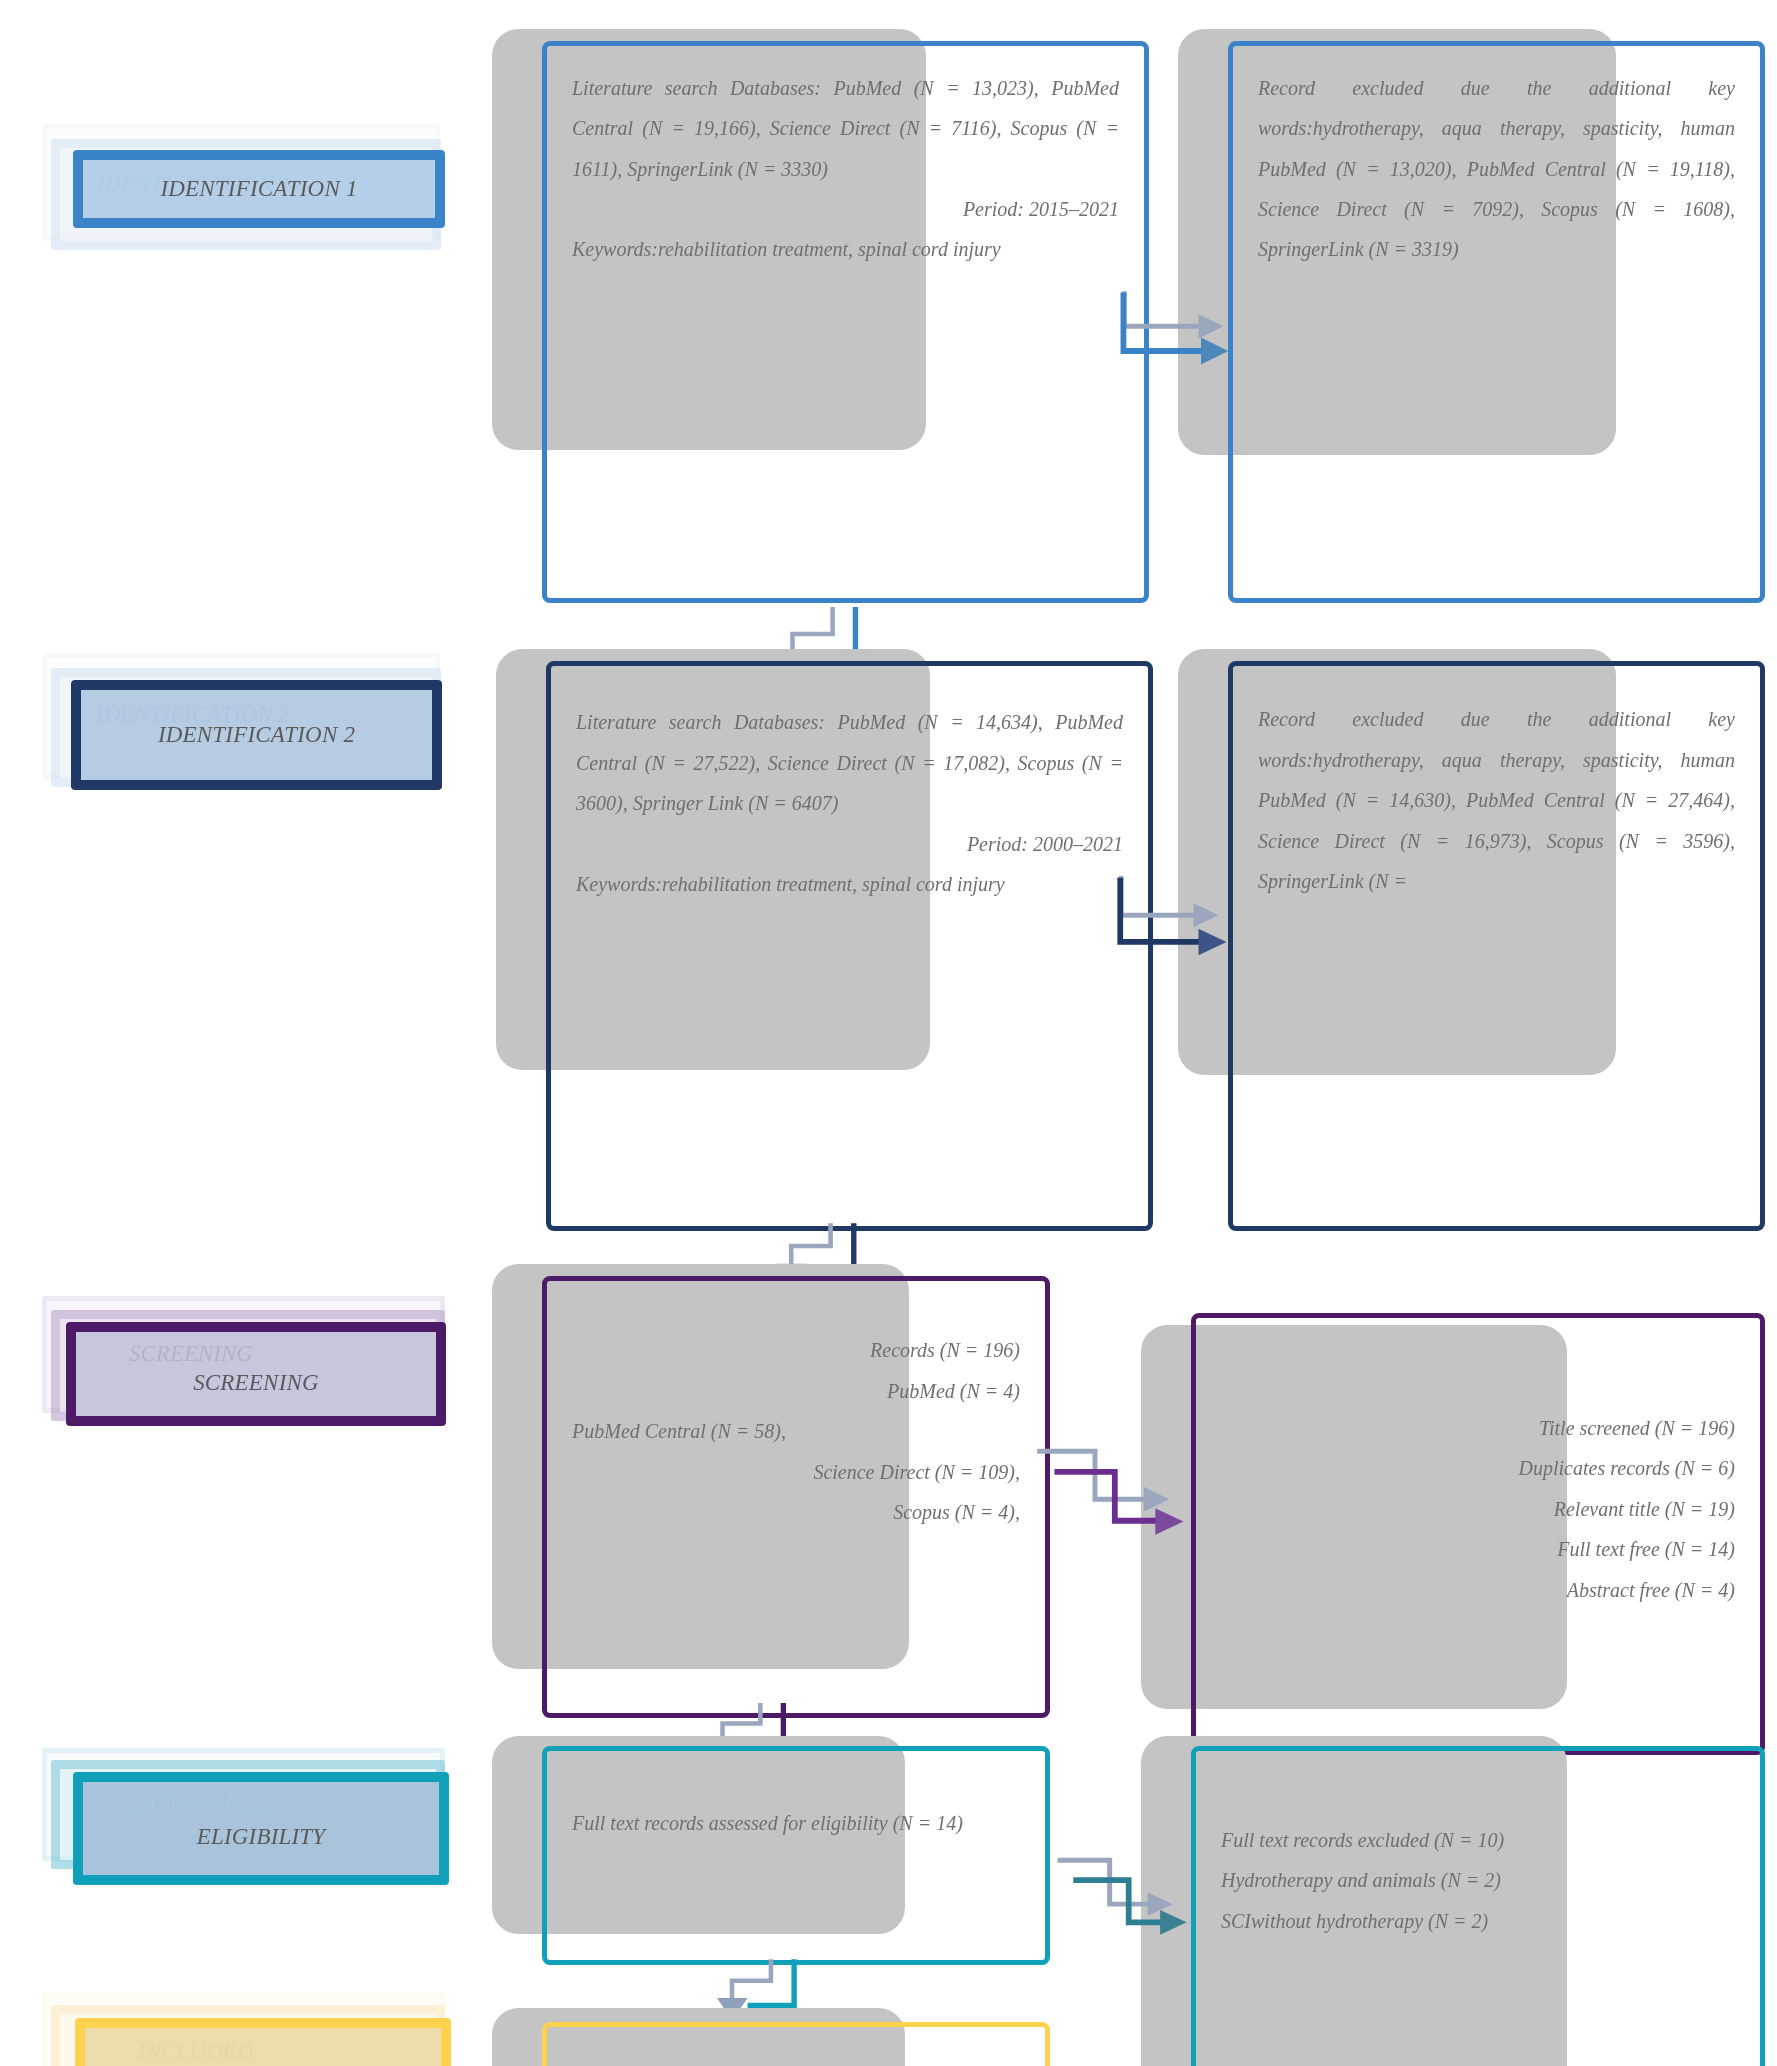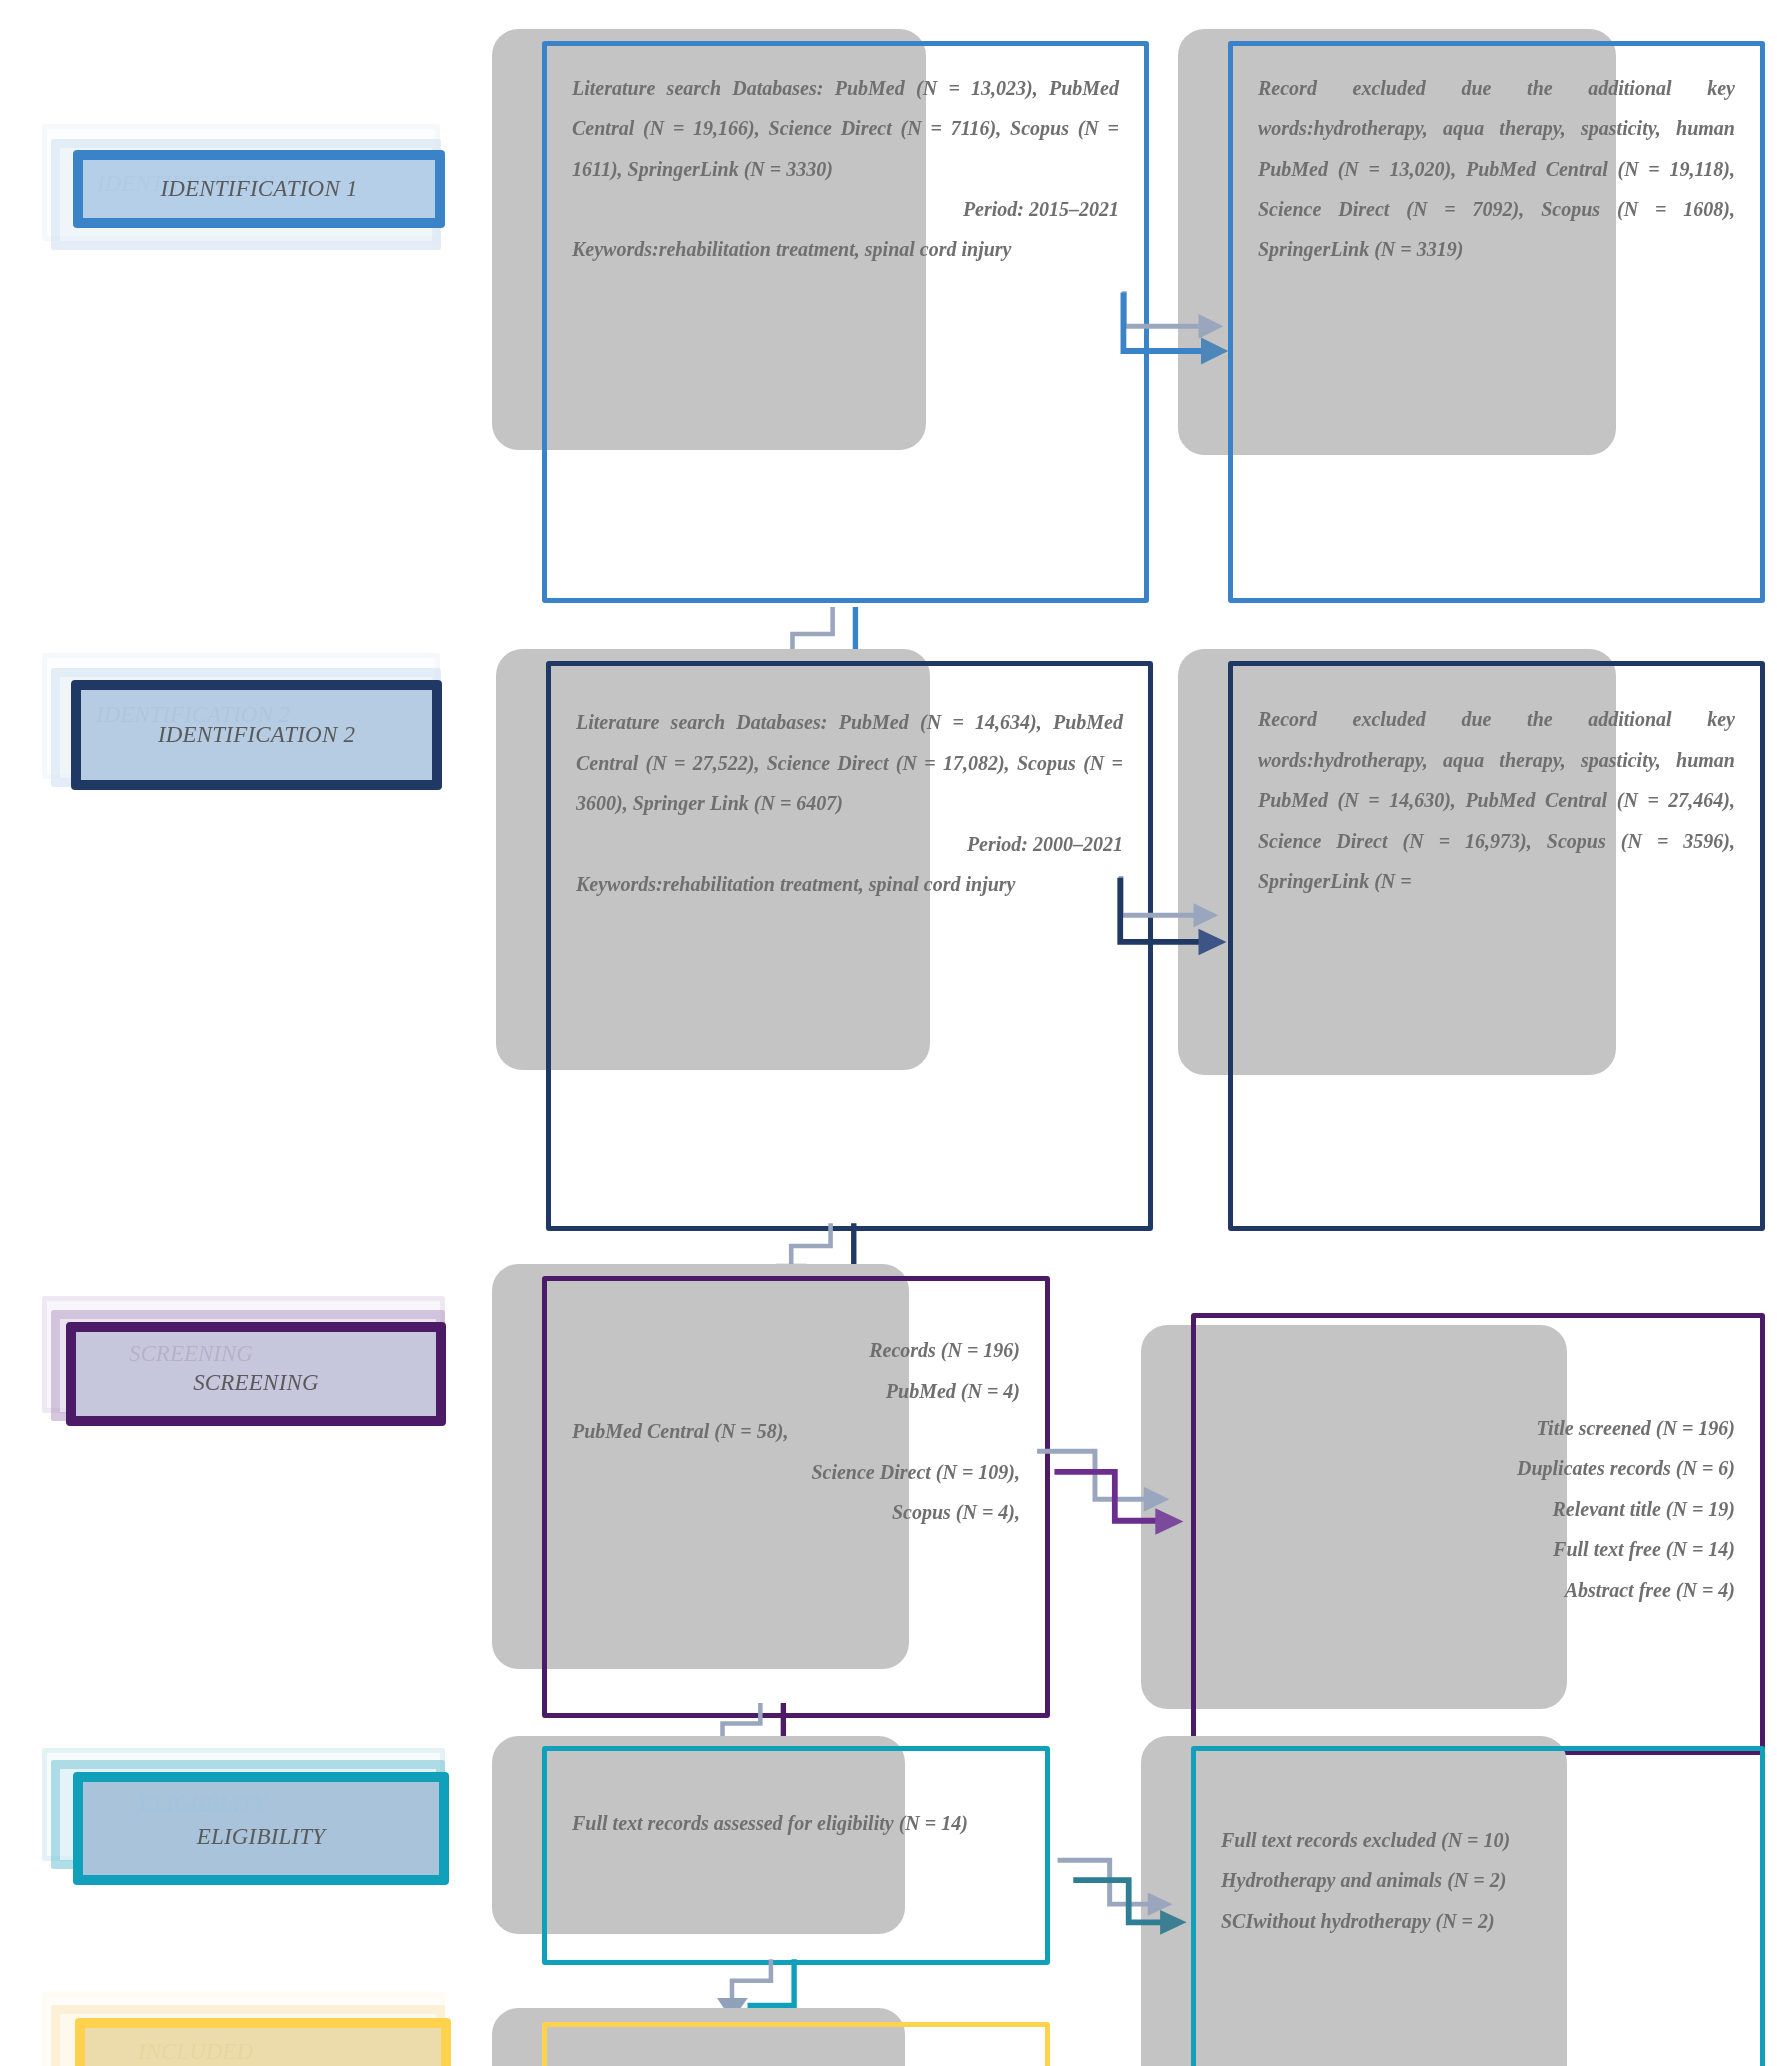--- a/index.html
+++ b/index.html
@@ -55,25 +55,24 @@
   .boxwrap{position:absolute;}
   .boxwrap .shadow{
     position:absolute;
     background:#c4c4c4;
     border-radius:26.4px;
   }
   .boxwrap .box{
     position:absolute;
     border-style:solid;
     border-width:5.4px;
-    border-radius:3px;
+    border-radius:8px;
     box-sizing:border-box;
     background:transparent;
     overflow:hidden;
-    font-weight:bold;
   }
   .boxwrap .box-text{
     position:absolute;
     left:0;right:0;top:0;
     padding:21.5px 25px 0 25px;
     box-sizing:border-box;
     font-style:italic;
     font-size:20px;
     line-height:2.02;
     color:#6f6f6f;

